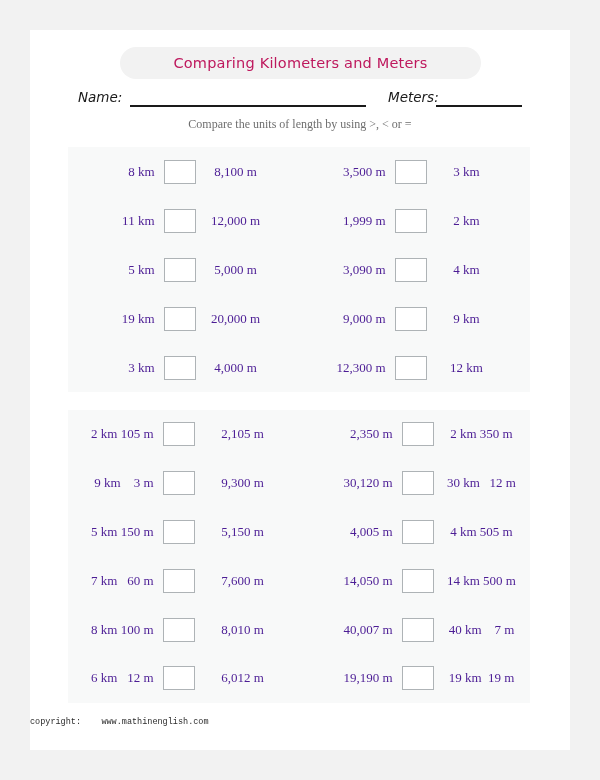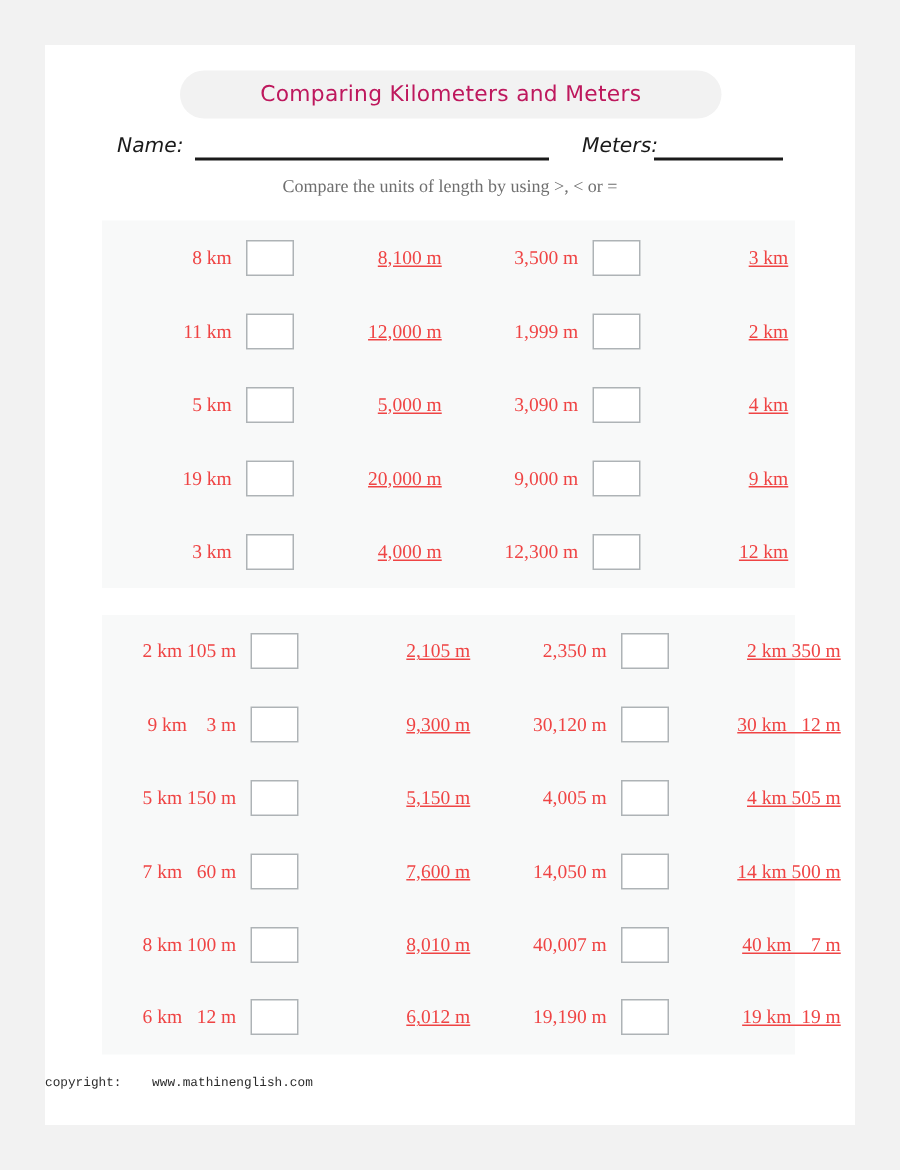--- a/index.html
+++ b/index.html
@@ -110,30 +110,28 @@
     height: 100%;
   }
   .problem-inner {
     display: flex;
     align-items: center;
     justify-content: flex-end;
   }
   .operand {
     font-family: "Liberation Serif", serif;
     font-size: 13px;
-    color: #ef4444;
+    color: #4c1d95;
     white-space: pre;
-    margin-left: 28px;
   }
   .operand-left {
     text-align: right;
   }
   .operand-right {
-    text-align: right;
-    text-decoration: underline;
+    text-align: center;
   }
   .answer-box {
     width: 32px;
     height: 24px;
     border: 1px solid #aeb3b6;
     background: #ffffff;
     box-sizing: border-box;
     margin: 0 9px;
     flex: 0 0 auto;
   }

